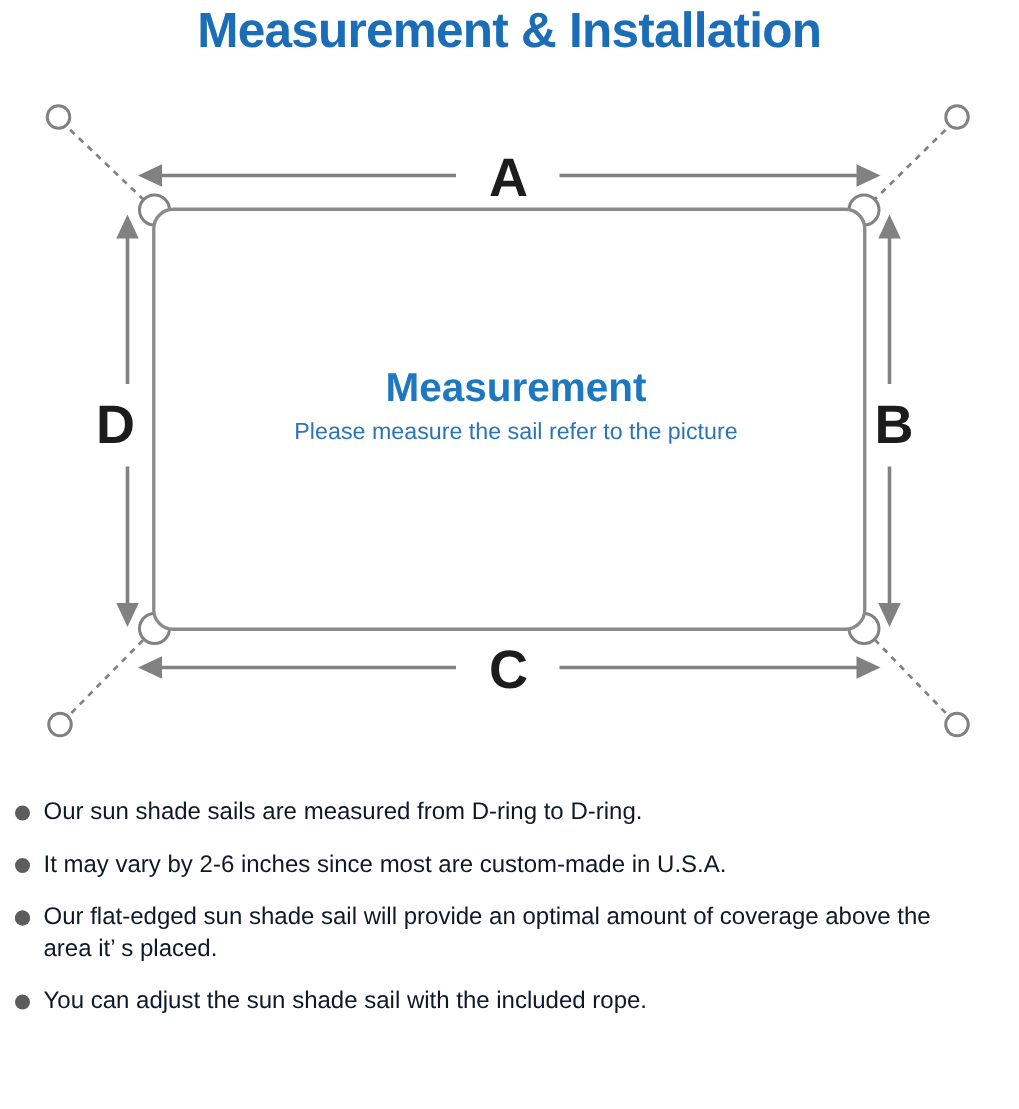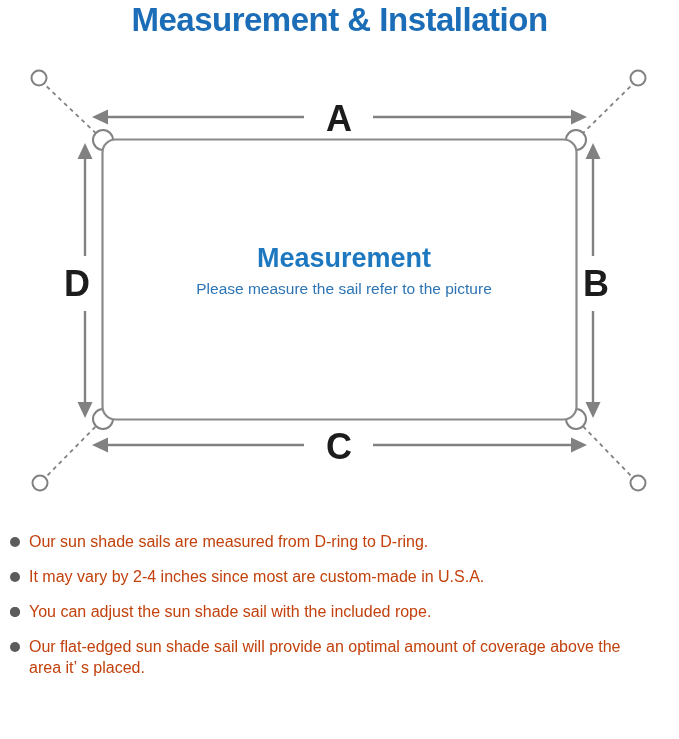--- a/index.html
+++ b/index.html
@@ -54,21 +54,21 @@
     list-style: none;
     margin: 0;
     padding: 0;
   }
   .notes li {
     position: relative;
     padding-left: 19px;
     margin-bottom: 14px;
     font-size: 16px;
     line-height: 21px;
-    color: #c2410c;
+    color: #0f172a;
   }
   .bullet-dot {
     position: absolute;
     left: 0;
     top: 5.5px;
     width: 10px;
     height: 10px;
     border-radius: 50%;
     background: #5c5c5c;
   }
@@ -139,26 +139,26 @@
   <text class="center-subtitle" x="344" y="233" text-anchor="middle" dominant-baseline="central" fill="#2d74b4">Please measure the sail refer to the picture</text>
 </svg>
 
 <ul class="notes">
   <li>
     <span class="bullet-dot"></span>
     <span>Our sun shade sails are measured from D-ring to D-ring.</span>
   </li>
   <li>
     <span class="bullet-dot"></span>
-    <span>It may vary by 2-4 inches since most are custom-made in U.S.A.</span>
+    <span>It may vary by 2-6 inches since most are custom-made in U.S.A.</span>
   </li>
   <li>
     <span class="bullet-dot"></span>
   </li>
   <li>
     <span class="bullet-dot"></span>
-    <span>You can adjust the sun shade sail with the included rope.</span>
+    <span>Our flat-edged sun shade sail will provide an optimal amount of coverage above the area it’ s placed.</span>
   </li>
   <li>
     <span class="bullet-dot"></span>
-    <span>Our flat-edged sun shade sail will provide an optimal amount of coverage above the area it’ s placed.</span>
+    <span>You can adjust the sun shade sail with the included rope.</span>
   </li>
 </ul>
 
 </body></html>

